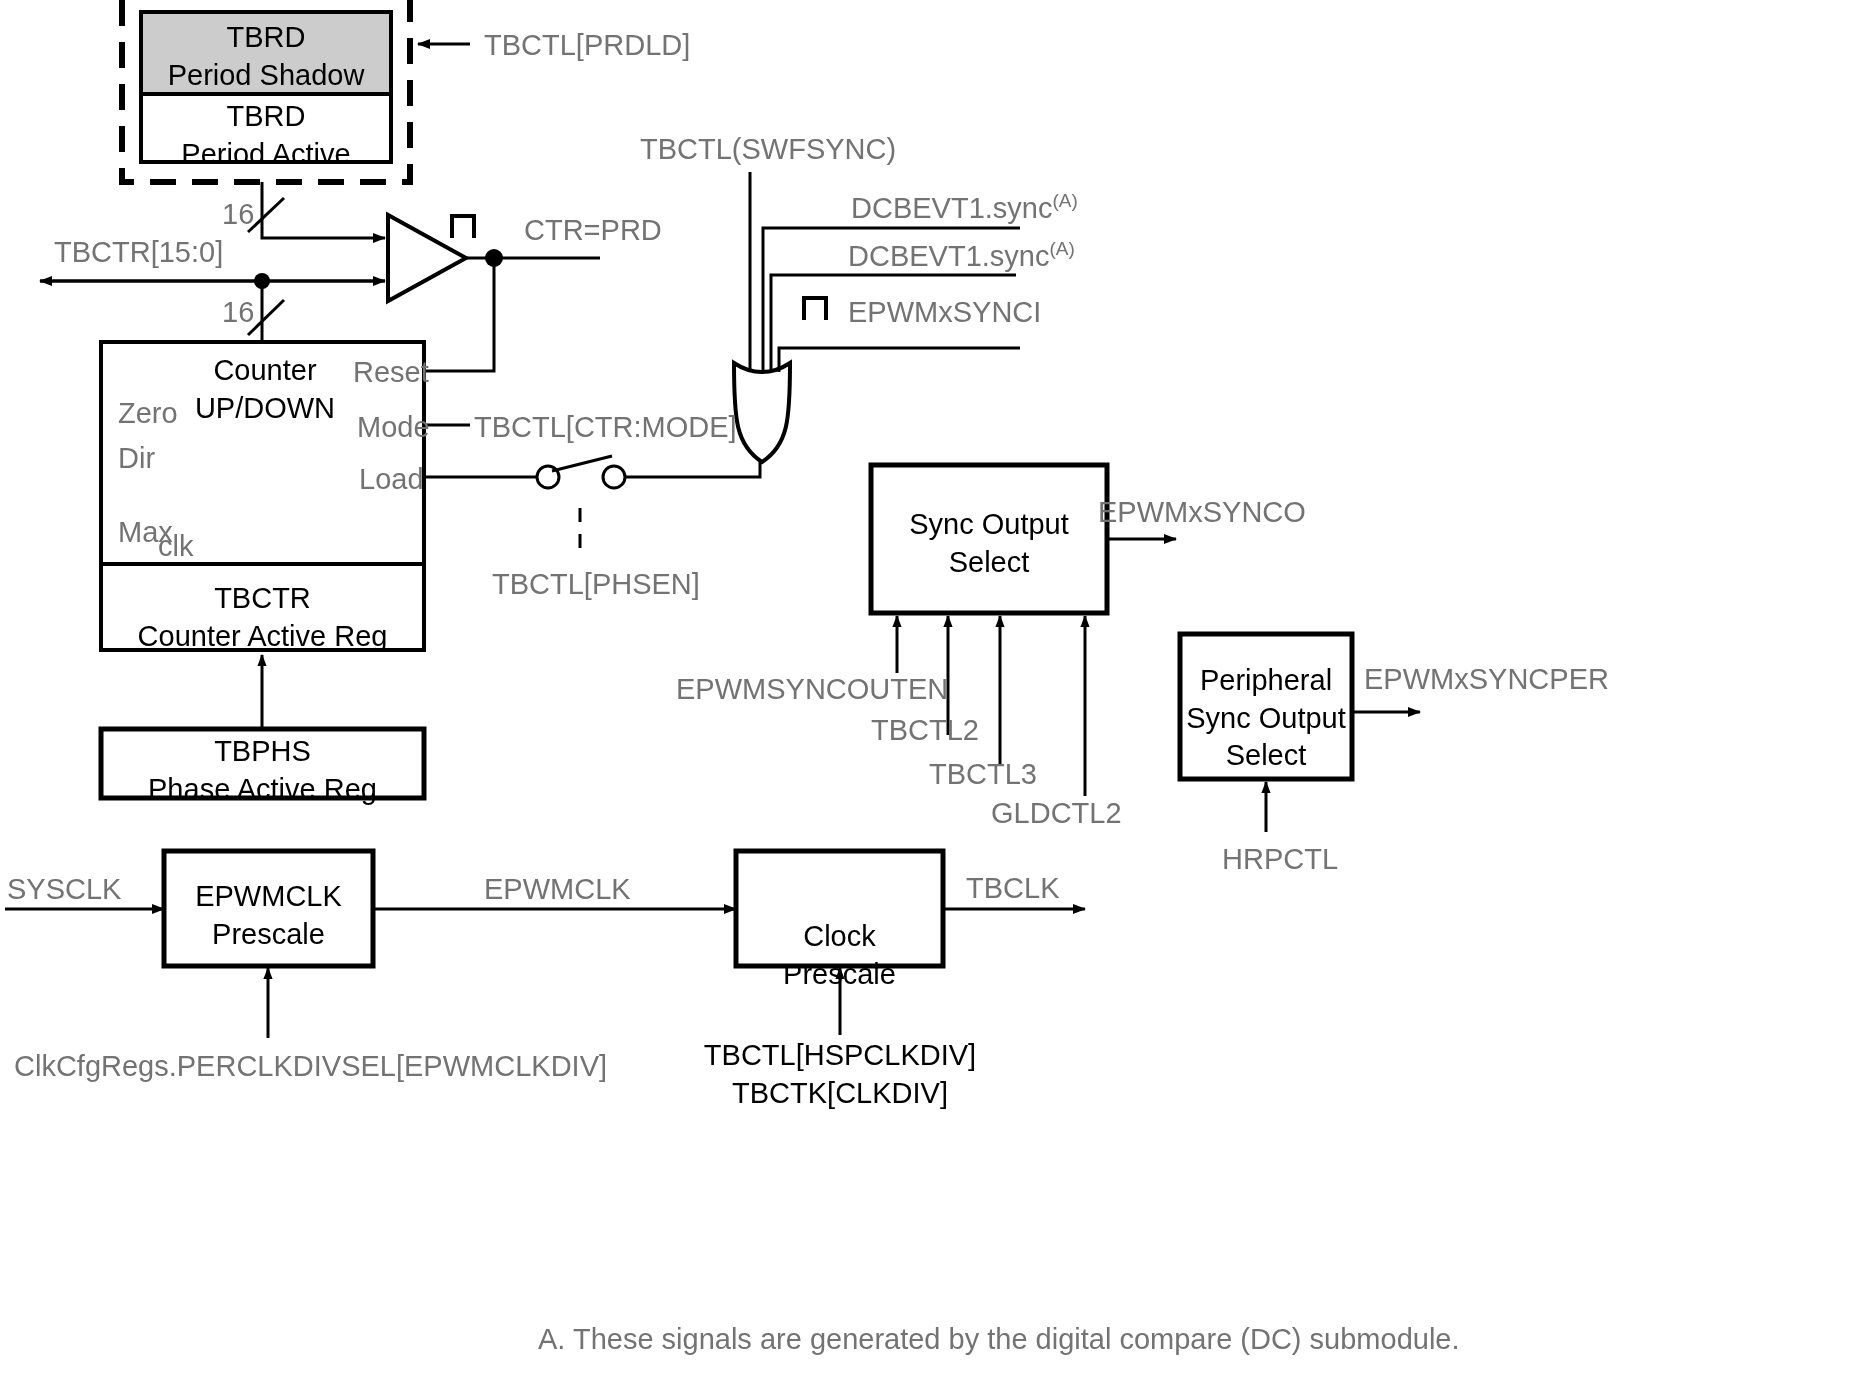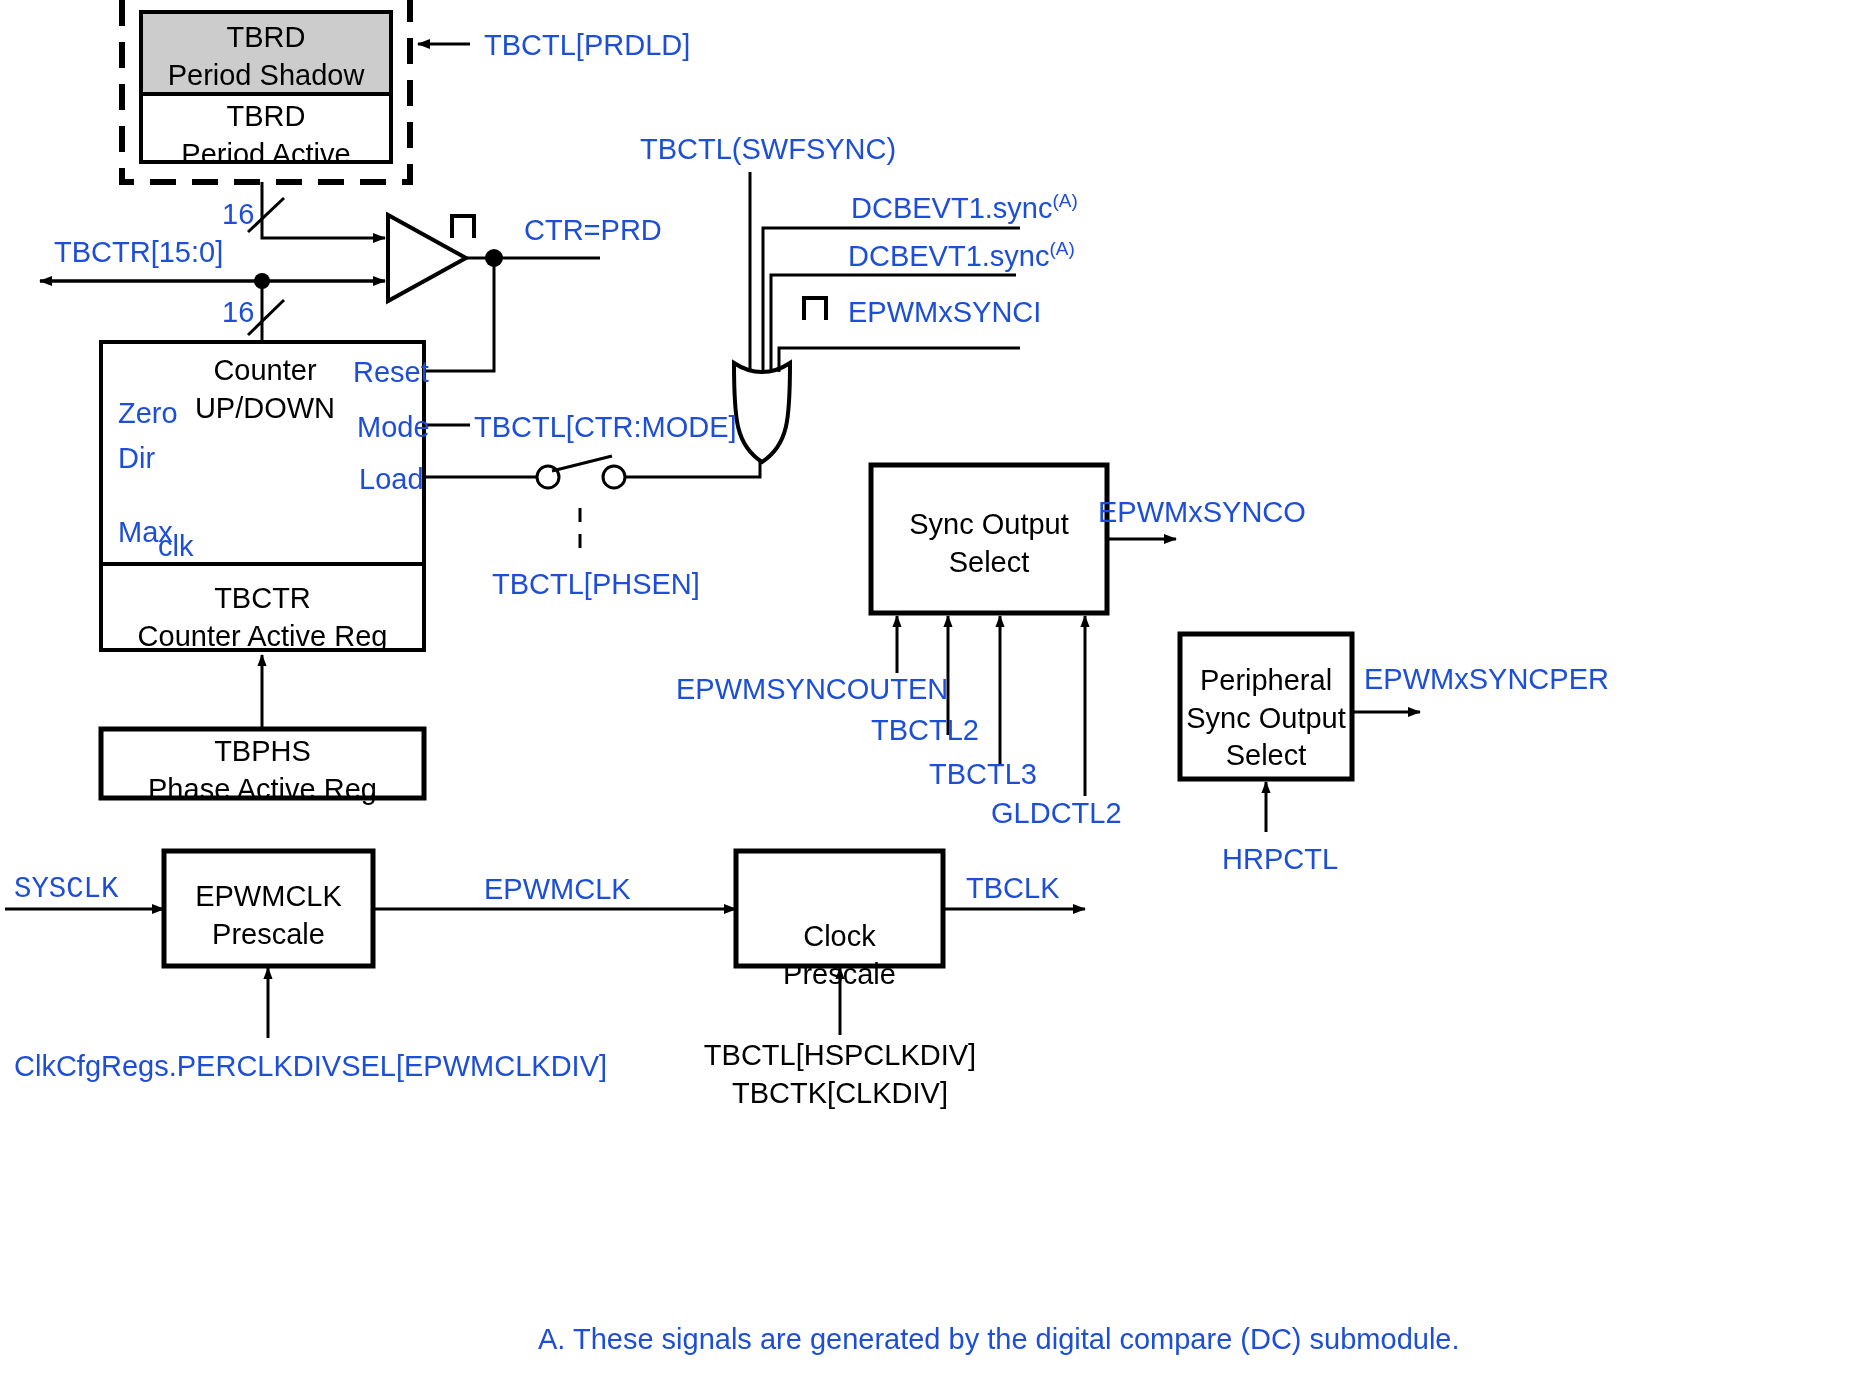--- a/index.html
+++ b/index.html
@@ -5,21 +5,21 @@
   html,body{margin:0;padding:0;background:#fff;}
   #stage{
     position:relative;
     width:1643px;height:1378px;
     background:#ffffff;
     font-family:"Liberation Sans","DejaVu Sans",sans-serif;
     color:#000;
     overflow:hidden;
   }
   #svg-layer{position:absolute;left:0;top:0;width:1869px;height:1378px;}
-  .lbl{position:absolute;white-space:nowrap;line-height:1.16;color:#1d4ed8;}
+  .lbl{position:absolute;white-space:nowrap;line-height:1.16;color:#737373;}
   .t29{font-size:29px;}
   .sup{font-size:19px;vertical-align:super;}
   .boxtext{position:absolute;text-align:center;white-space:pre-line;line-height:1.3;}
 </style>
 </head>
 <body>
 
 <div id="stage">
 
   <svg id="svg-layer" viewBox="0 0 1869 1378">
@@ -150,21 +150,21 @@
   <div class="lbl t29" style="left:871px;top:714px;">TBCTL2</div>
   <div class="lbl t29" style="left:929px;top:758px;">TBCTL3</div>
   <div class="lbl t29" style="left:991px;top:797px;">GLDCTL2</div>
 
   <div class="boxtext t29" style="left:1180px;top:662px;width:172px;"><span>Peripheral</span><br><span>Sync Output</span><br><span>Select</span></div>
   <div class="lbl t29" style="left:1364px;top:663px;">EPWMxSYNCPER</div>
   <div class="lbl t29" style="left:1222px;top:843px;">HRPCTL</div>
 
   <div class="boxtext t29" style="left:101px;top:733px;width:323px;"><span>TBPHS</span><br><span>Phase Active Reg</span></div>
 
-  <div class="lbl t29" style="left:14px;top:873px;font-family:Liberation Mono, monospace;">SYSCLK</div>
+  <div class="lbl t29" style="left:7px;top:873px;">SYSCLK</div>
   <div class="boxtext t29" style="left:164px;top:878px;width:209px;"><span>EPWMCLK</span><br><span>Prescale</span></div>
   <div class="lbl t29" style="left:484px;top:873px;">EPWMCLK</div>
   <div class="boxtext t29" style="left:736px;top:878px;width:207px;margin-top:40px;"><span>Clock</span><br><span>Prescale</span></div>
   <div class="lbl t29" style="left:966px;top:872px;">TBCLK</div>
 
   <div class="lbl t29" style="left:14px;top:1050px;">ClkCfgRegs.PERCLKDIVSEL[EPWMCLKDIV]</div>
   <div class="boxtext t29" style="left:640px;top:1037px;width:400px;"><span>TBCTL[HSPCLKDIV]</span><br><span>TBCTK[CLKDIV]</span></div>
 
   <div class="lbl t29" style="left:538px;top:1323px;">A. These signals are generated by the digital compare (DC) submodule.</div>
 

